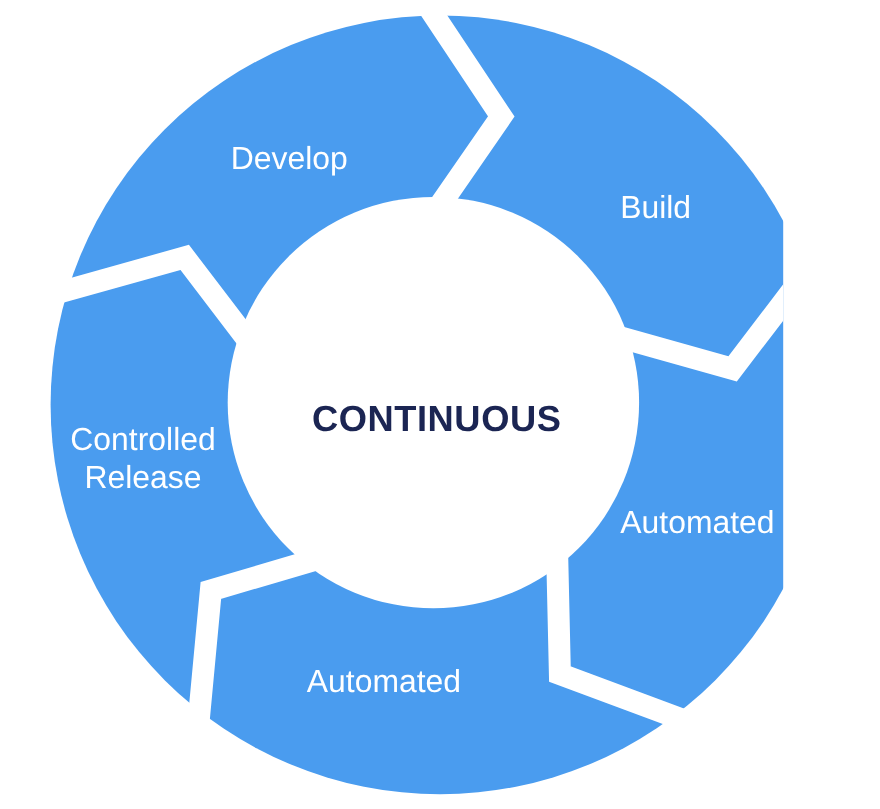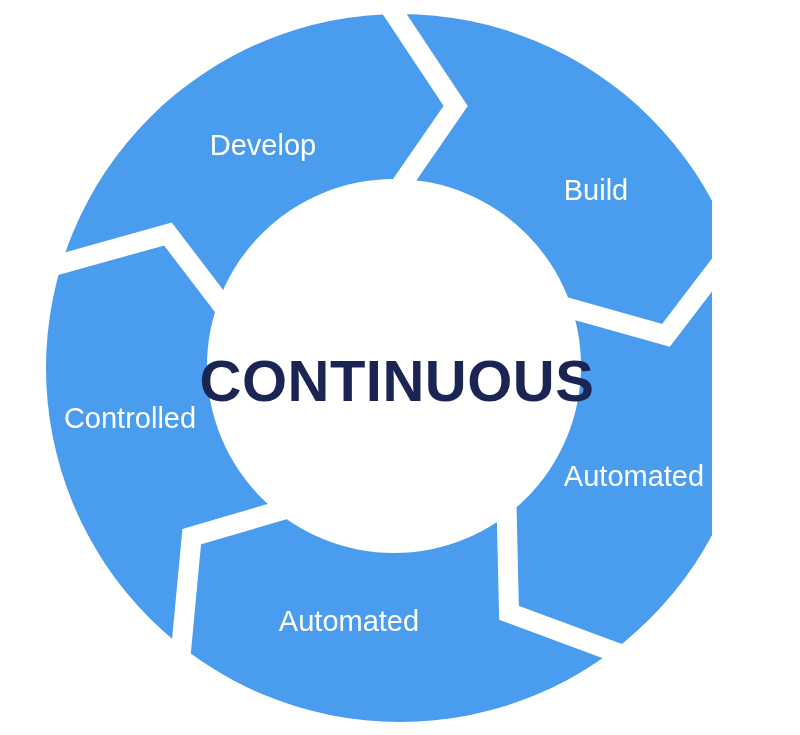--- a/index.html
+++ b/index.html
@@ -26,21 +26,21 @@
     line-height:35px;
     text-align:center;
     white-space:nowrap;
     font-weight:400;
   }
   .center-title{
     position:absolute;
     left:397px;top:381px;
     transform:translate(-50%,-50%);
     color:var(--navy);
-    font-size:58px;
+    font-size:33px;
     line-height:58px;
     font-weight:bold;
     text-align:center;
     white-space:nowrap;
     letter-spacing:0.5px;
   }
 </style>
 </head>
 <body>
 
@@ -66,20 +66,21 @@
         <div>Build</div>
       </div>
       <div class="seg-label" style="left: 634px; top: 476px;">
         <div>Automated</div>
       </div>
       <div class="seg-label" style="left: 349px; top: 621px;">
         <div>Automated</div>
       </div>
       <div class="seg-label" style="left: 130px; top: 418px;">
         <div>Controlled</div>
+        <div>Release</div>
       </div>
     </div>
 
   <div class="center-title">
     <div>CONTINUOUS</div>
   </div>
 
 </div>
 
 </body></html>

